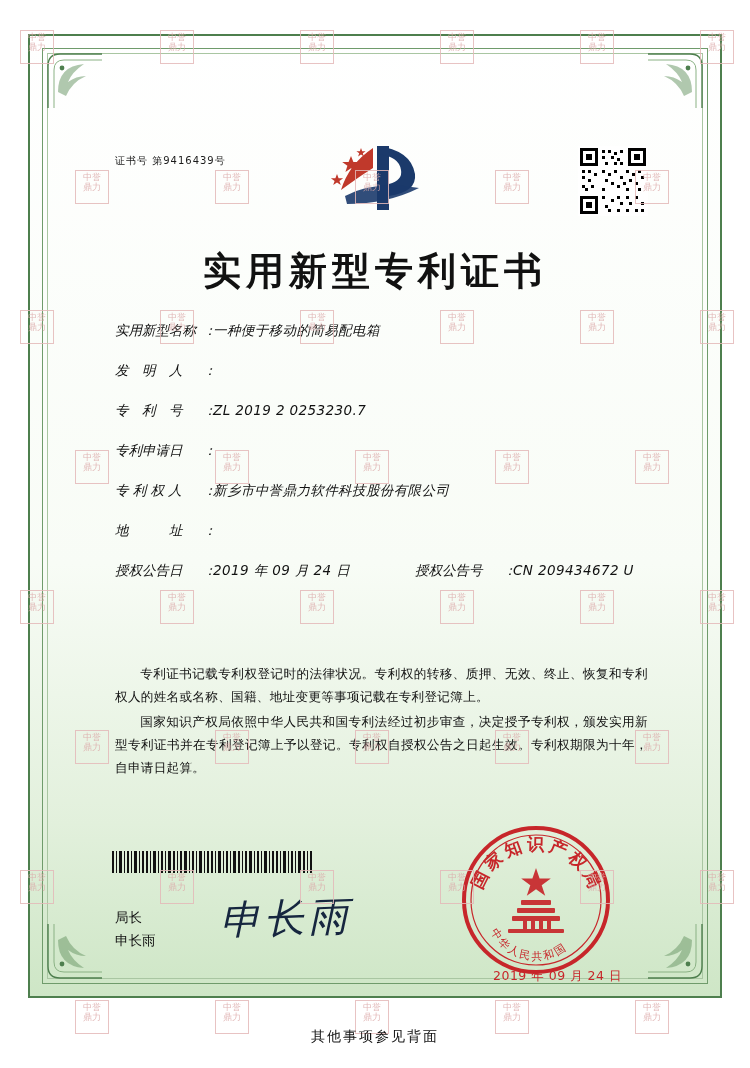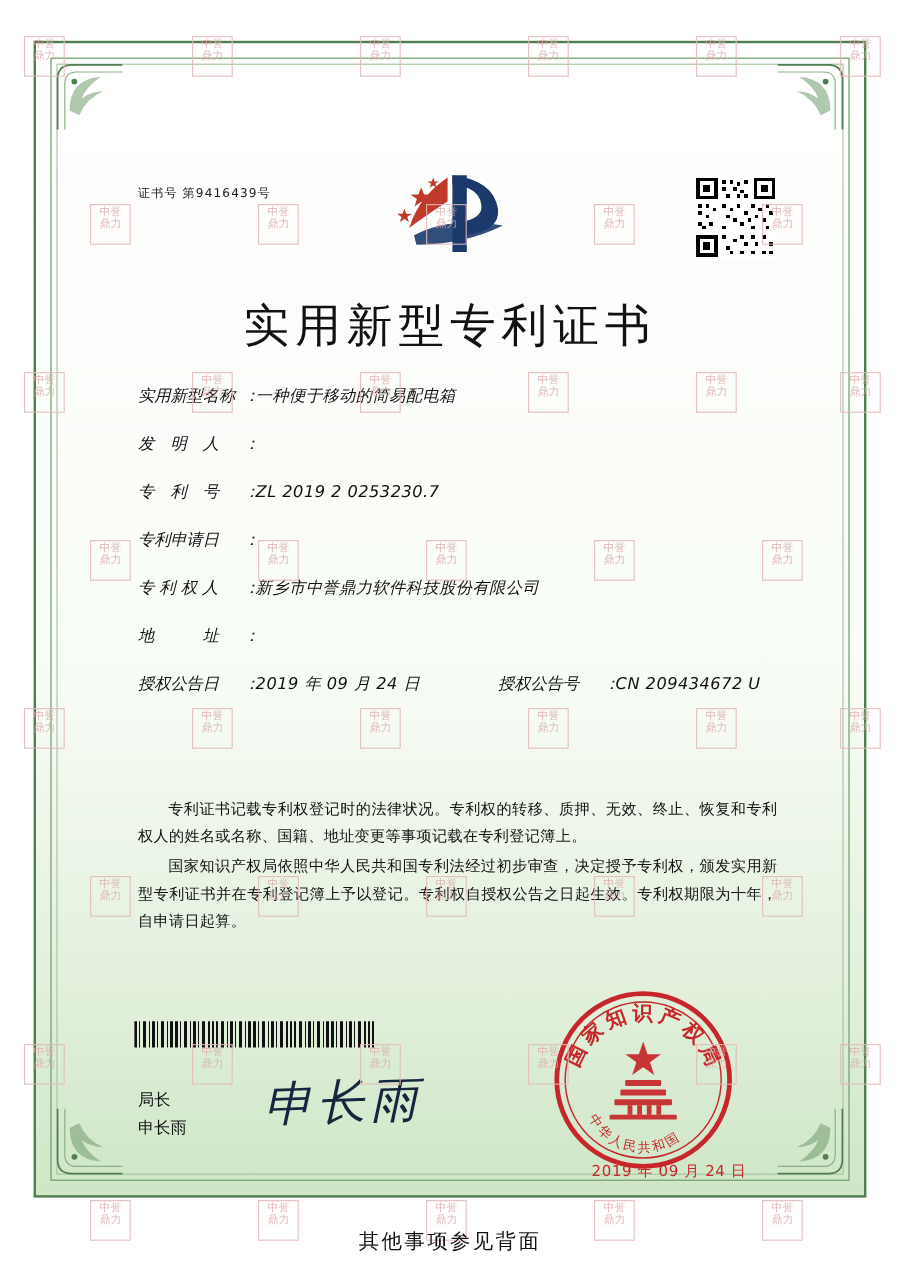--- a/index.html
+++ b/index.html
@@ -122,21 +122,21 @@
     height: 70px;
   }
 
   .title {
     position: absolute;
     left: 0;
     right: 0;
     top: 140px;
     text-align: center;
     font-size: 38px;
-    font-weight: normal;
+    font-weight: bold;
     letter-spacing: 5px;
     color: #111;
     font-family: "DejaVu Sans", "Liberation Sans", sans-serif;
   }
 
   .fields {
     position: absolute;
     left: 25px;
     right: 10px;
     top: 215px;
@@ -240,21 +240,21 @@
     color: #111;
     letter-spacing: .5px;
   }
 
   .footnote {
     position: absolute;
     left: 0;
     right: 0;
     bottom: 22px;
     text-align: center;
-    font-size: 17px;
+    font-size: 14px;
     color: #111;
     letter-spacing: 2px;
   }
 </style>
 </head>
 <body>
 
 <div class="page">
 
   <div class="frame-outer">

